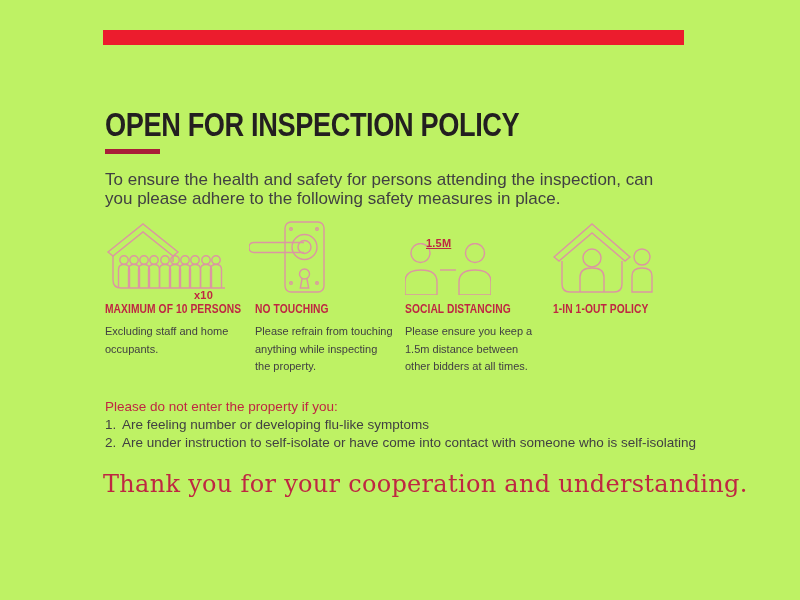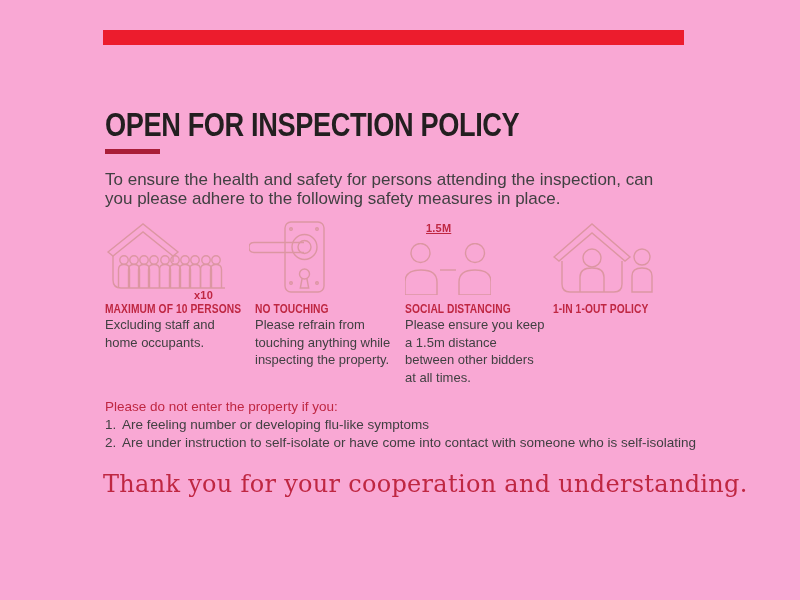--- a/index.html
+++ b/index.html
@@ -6,45 +6,45 @@
     --top-bar:#EC1C2D;
     --accent:#BF2742;
     --accent-dark:#A91E38;
     --icon-stroke:#DC96A2;
     --text:#414042;
     --title:#231F20;
   }
   *{margin:0;padding:0;box-sizing:border-box;}
   html,body{width:800px;height:600px;background:#fff;overflow:hidden;}
   body{font-family:"Liberation Sans",sans-serif;position:relative;}
-  .page{position:absolute;left:0;top:0;width:800px;height:600px;background:#f9a8d4;}
+  .page{position:absolute;left:0;top:0;width:800px;height:600px;background:#bef264;}
 
   .top-bar{position:absolute;left:103px;top:30px;width:581px;height:15px;background:var(--top-bar);}
 
   .title{position:absolute;left:105px;top:105px;font-size:34px;font-weight:bold;color:var(--title);
          letter-spacing:-0.5px;white-space:nowrap;transform:scaleX(0.80);transform-origin:0 0;}
   .title-underline{position:absolute;left:105px;top:149px;width:55px;height:5px;background:var(--accent-dark);}
 
   .intro{position:absolute;left:105px;top:170px;width:575px;font-size:17px;line-height:19px;color:var(--text);}
 
   .measures{position:absolute;left:105px;top:220px;width:620px;display:grid;
             grid-template-columns:150px 150px 148px 152px;}
   .measure{position:relative;}
   .icon-area{position:relative;height:78px;}
   .icon-area svg{position:absolute;fill:none;stroke:var(--icon-stroke);stroke-width:1.4;}
   .svg-house-crowd{left:1px;top:3px;}
   .svg-door-handle{left:-6px;top:-1px;}
   .svg-distance{left:0;top:23px;}
   .svg-inout{left:0;top:2px;}
   .badge{position:absolute;font-size:11px;font-weight:bold;color:var(--accent);letter-spacing:0.2px;}
   .badge-x10{left:89px;top:25px;margin-top:44px;}
-  .badge-distance{left:21px;top:2px;text-decoration:underline;}
+  .badge-distance{left:21px;top:17px;text-decoration:underline;}
   .measure-heading{font-size:12.5px;font-weight:bold;color:var(--accent);white-space:nowrap;
                    margin-top:4px;transform:scaleX(0.82);transform-origin:0 0;letter-spacing:0.1px;}
-  .measure-desc{width:140px;font-size:13px;line-height:17.5px;color:var(--text);}
+  .measure-desc{margin-top:7px;width:140px;font-size:11px;line-height:17.5px;color:var(--text);}
 
   .warning{position:absolute;left:105px;top:398px;width:600px;}
   .warning-lead{font-size:13.5px;line-height:17px;color:var(--accent);}
   .warning-item{display:flex;margin-top:3px;font-size:13.5px;line-height:14.5px;color:var(--text);}
   .warning-item .num{width:17px;flex:0 0 17px;}
 
   .signoff{position:absolute;left:103px;top:470px;font-size:24px;
            font-family:"DejaVu Serif",serif;color:var(--accent);letter-spacing:0.3px;}
 </style>
 </head>

